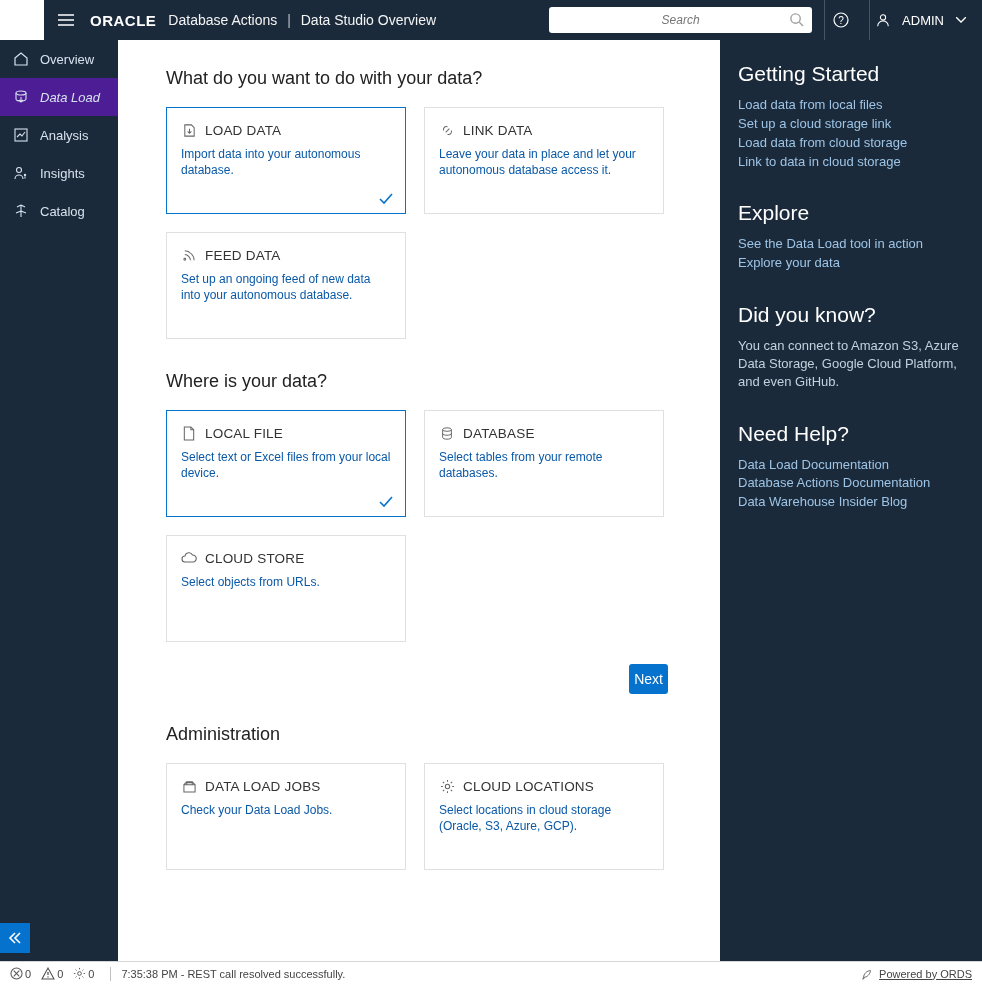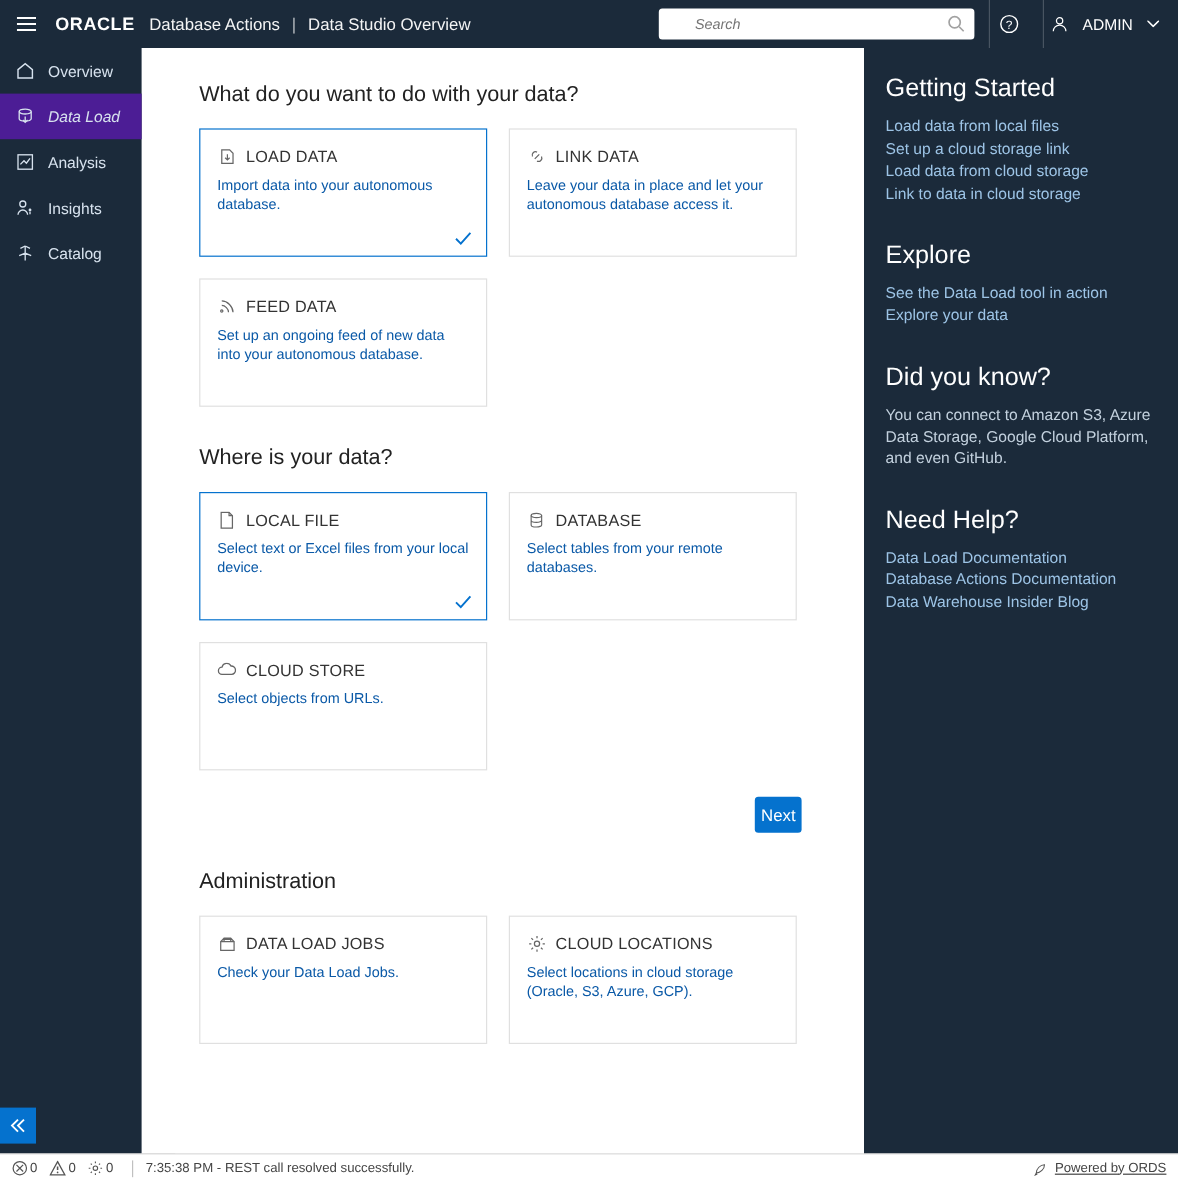--- a/index.html
+++ b/index.html
@@ -15,28 +15,28 @@
     --card-desc:#0a59a7;
     --border-light:#e0e0e0;
     --link-blue:#9dc4e6;
   }
   *{box-sizing:border-box;}
   html,body{margin:0;padding:0;height:100%;width:100%;}
   body{font-family:"Segoe UI","Helvetica Neue",Arial,sans-serif;font-size:13px;color:#222;background:#fff;}
   svg{display:block;}
 
   
-  .header{display:flex;align-items:center;height:var(--header-h);background:var(--navy-900);color:#fff;padding:0 10px;gap:12px;}
+  .header{display:flex;align-items:center;height:var(--header-h);background:var(--navy-900);color:#fff;padding:0 10px;gap:12px;margin-left:44px;}
   .header .ham{padding:4px;cursor:pointer;}
   .header .brand{font-family:"Segoe UI",Arial,sans-serif;font-weight:700;letter-spacing:0.5px;font-size:15px;}
   .header .title{font-size:14px;opacity:.95;font-weight:300;}
   .header .title .sep{margin:0 6px;opacity:.7;}
   .header .spacer{flex:1;}
   .search-box{position:relative;width:263px;}
-  .search-box input{width:100%;height:26px;background:#fff;border:none;border-radius:3px;padding:0 30px 0 30px;font-size:12px;outline:none;font-style:italic;color:#555;text-align:left;}
+  .search-box input{width:100%;height:26px;background:#fff;border:none;border-radius:3px;padding:0 30px 0 30px;font-size:12px;outline:none;font-style:italic;color:#555;text-align:center;}
   .search-box .mag{position:absolute;right:8px;top:5px;opacity:.55;}
   .hdr-icon{padding:4px 8px;cursor:pointer;border-left:1px solid rgba(255,255,255,.2);height:100%;display:flex;align-items:center;}
   .user{display:flex;align-items:center;gap:12px;font-size:13px;padding:0 6px;cursor:pointer;}
 
   
   .shell{display:flex;height:calc(100vh - var(--header-h) - var(--footer-h));min-height:600px;}
 
   
   .sidebar{width:var(--sidebar-w);background:var(--navy-900);color:#d7e2ee;display:flex;flex-direction:column;position:relative;}
   .nav-item{display:flex;align-items:center;gap:10px;padding:11px 12px;font-size:13px;cursor:pointer;}

